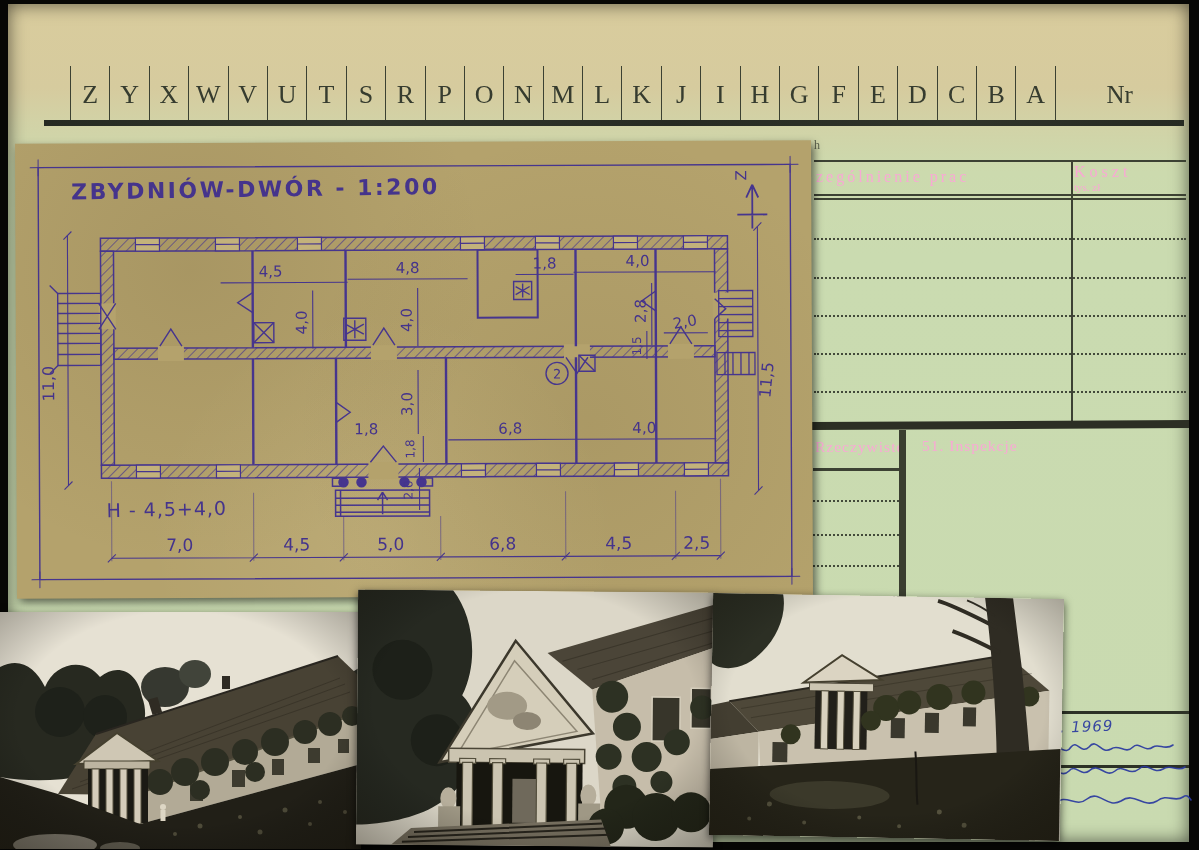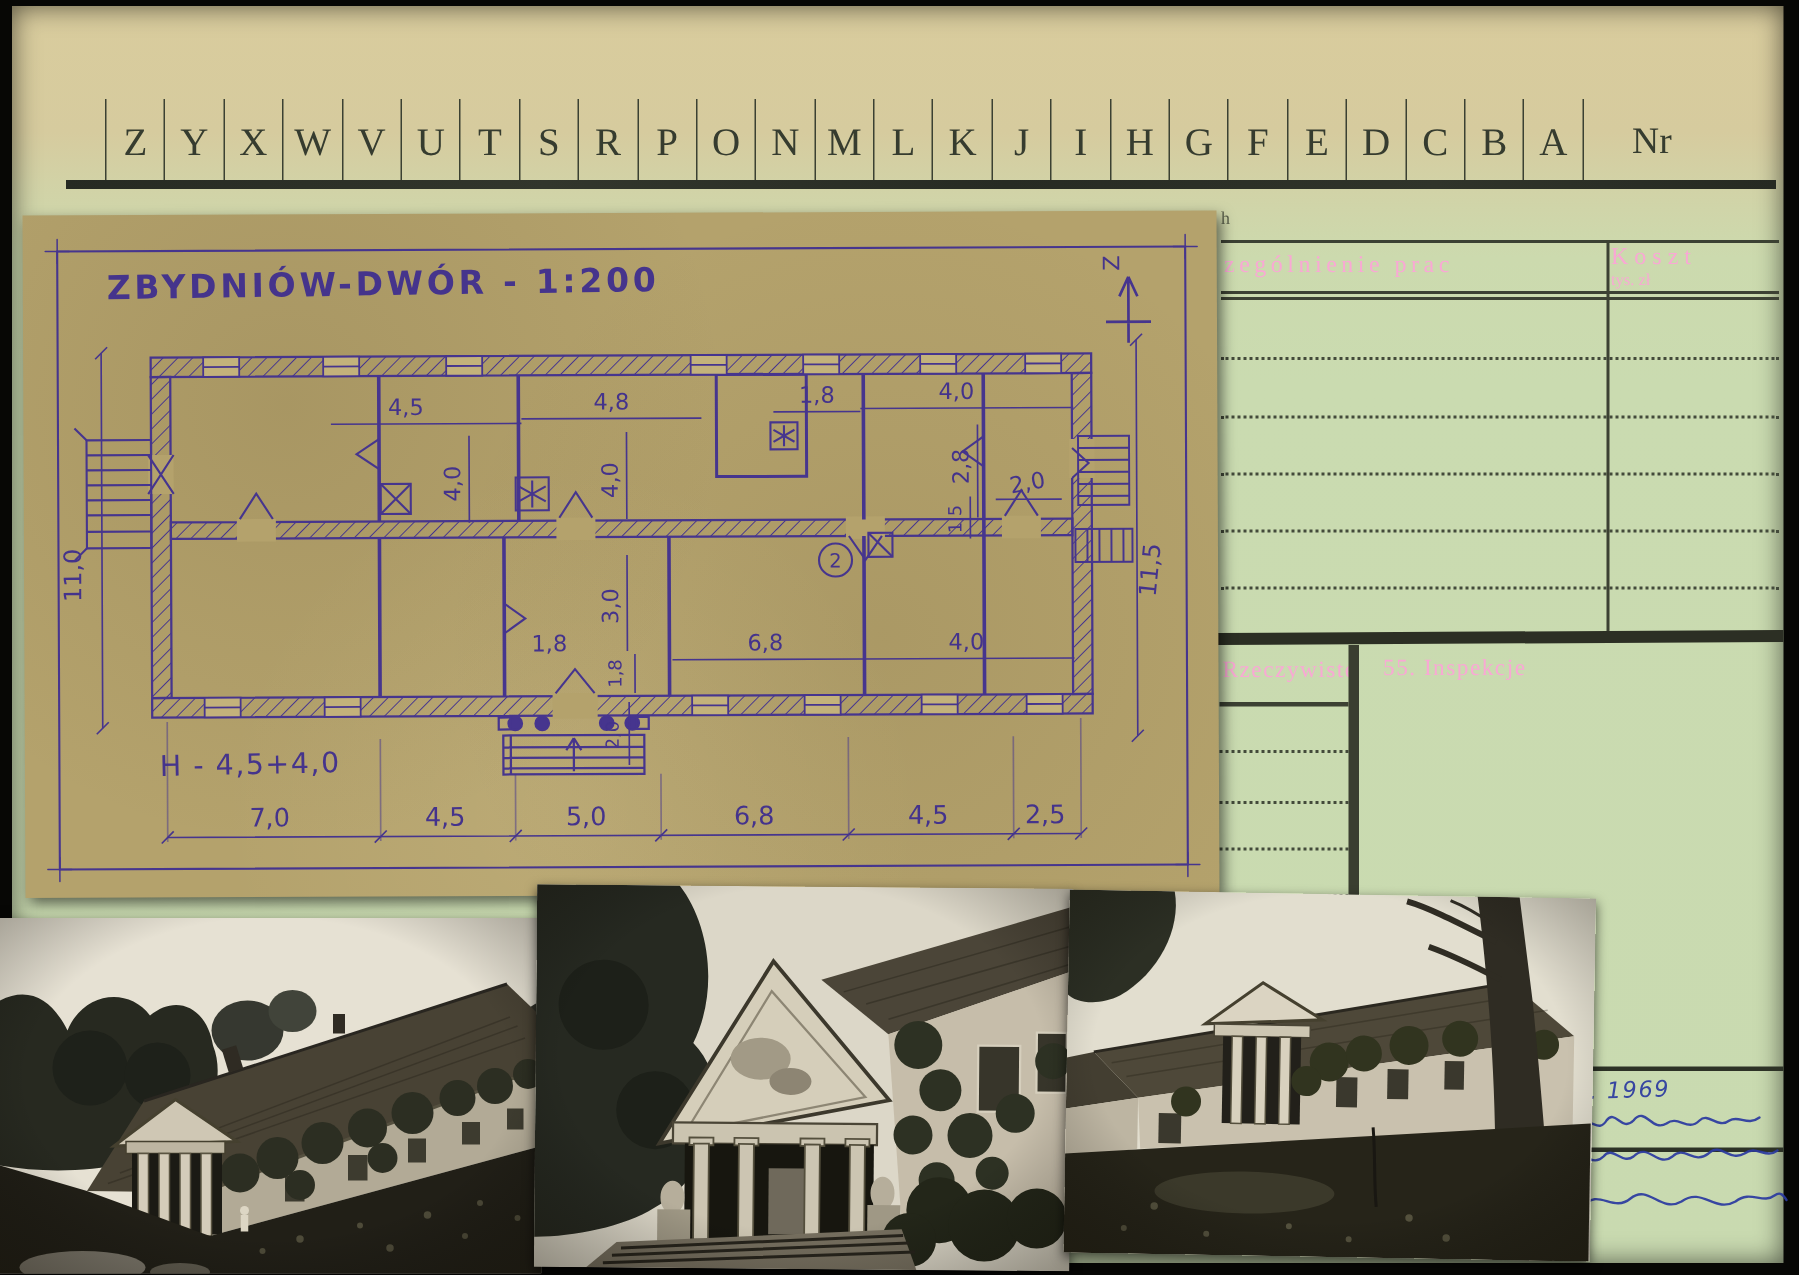--- a/index.html
+++ b/index.html
@@ -5,21 +5,21 @@
   html,body{margin:0;padding:0;background:#070705;width:1199px;height:850px;overflow:hidden;}
   .stage{position:relative;width:1199px;height:850px;background:#070705;font-family:"Liberation Serif",serif;}
   .abs{position:absolute;}
   .card{left:8px;top:4px;width:1181px;height:838px;
     background:linear-gradient(180deg,#d9cc9d 0%,#d6cb9e 10%,#d2d2a6 14%,#ccdaae 20%,#cadbb0 30%,#c9dab0 100%);
     box-shadow:0 0 18px rgba(0,0,0,.6) inset;}
   .tab-row{left:70px;top:66px;height:54px;display:flex;align-items:stretch;}
   .tab-letters{display:flex;}
   .tab-cell{width:39.4px;box-sizing:border-box;border-left:1.6px solid #3b4132;color:#363c2f;
     font-size:26px;text-align:center;line-height:58px;font-family:"Liberation Serif",serif;}
-  .tab-nr{width:78px;border-left:1.6px solid #3b4132;text-align:center;padding-left:14px;font-size:25px;}
+  .tab-nr{width:78px;border-left:1.6px solid #3b4132;text-align:right;padding-left:14px;font-size:25px;}
   .thick-rule{left:44px;top:120px;width:1140px;height:6px;
     background:linear-gradient(90deg,#262a22,#32362c 28%,#272b23 55%,#30342a 80%,#262a22);}
   .frag{color:rgba(62,68,52,.8);font-size:13px;font-family:"Liberation Serif",serif;}
   .hline{background:#3c4133;}
   .dotted{border-top:2px dotted #434a3a;height:0;}
   .tbl-head{color:#f9a8d4;font-family:"Liberation Serif",serif;}
   .sketch{left:16px;top:142px;width:796px;height:455px;transform:rotate(-0.25deg);
     background:
       radial-gradient(circle at 22% 28%,rgba(88,72,38,.13),transparent 42%),
       radial-gradient(circle at 72% 62%,rgba(88,72,38,.10),transparent 46%),
@@ -82,21 +82,21 @@
   <div class="abs hline" style="left:814px;top:198px;width:372px;height:1.6px;"></div>
   <div class="abs hline" style="left:1071px;top:160px;width:2.2px;height:264px;"></div>
   <div class="abs dotted" style="left:814px;top:238px;width:372px;"></div>
   <div class="abs dotted" style="left:814px;top:277px;width:372px;"></div>
   <div class="abs dotted" style="left:814px;top:315px;width:372px;"></div>
   <div class="abs dotted" style="left:814px;top:353px;width:372px;"></div>
   <div class="abs dotted" style="left:814px;top:391px;width:372px;"></div>
 
   <div class="abs" style="left:812px;top:421px;width:377px;height:8px;background:#2c2f24;transform:rotate(-0.3deg);"></div>
   <div class="abs tbl-head" style="left:815px;top:438px;font-size:15.5px;letter-spacing:1px;">Rzeczywiste</div>
-  <div class="abs tbl-head" style="left:922px;top:437px;font-size:15.5px;letter-spacing:1px;">55. Inspekcje</div>
+  <div class="abs tbl-head" style="left:922px;top:437px;font-size:15.5px;letter-spacing:1px;">51. Inspekcje</div>
   <div class="abs" style="left:899px;top:430px;width:7px;height:172px;background:#3a3e30;"></div>
   <div class="abs hline" style="left:813px;top:468px;width:86px;height:2.5px;"></div>
   <div class="abs dotted" style="left:813px;top:500px;width:86px;"></div>
   <div class="abs dotted" style="left:813px;top:534px;width:86px;"></div>
   <div class="abs dotted" style="left:813px;top:565px;width:86px;"></div>
   <div class="abs dotted" style="left:813px;top:596px;width:86px;"></div>
 
   <div class="abs note-rule" style="left:1040px;top:711px;width:149px;"></div>
   <div class="abs note-rule" style="left:1040px;top:765px;width:149px;"></div>
   <div class="abs" style="left:1041px;top:713px;">

